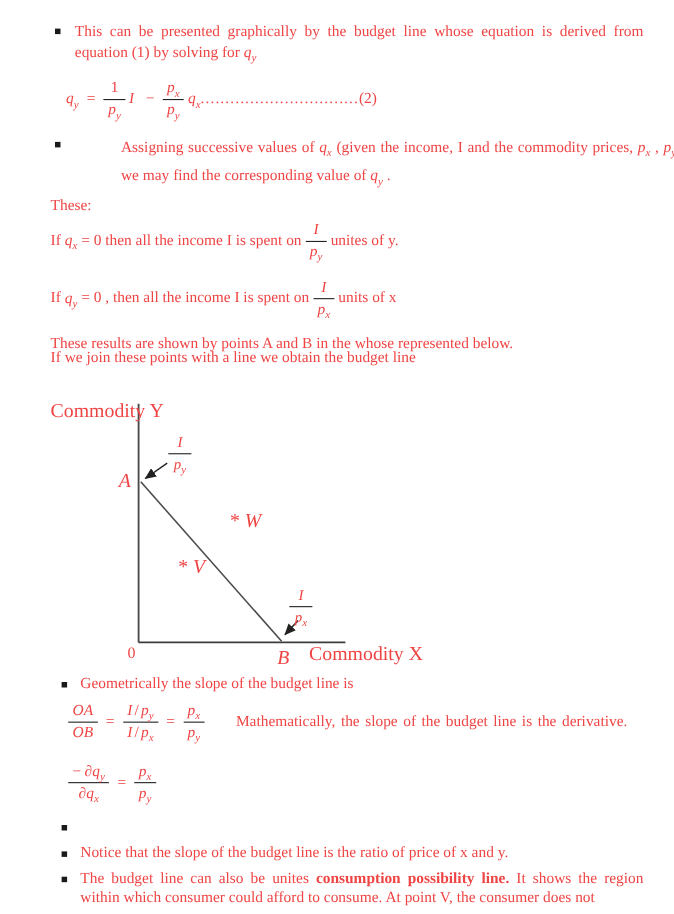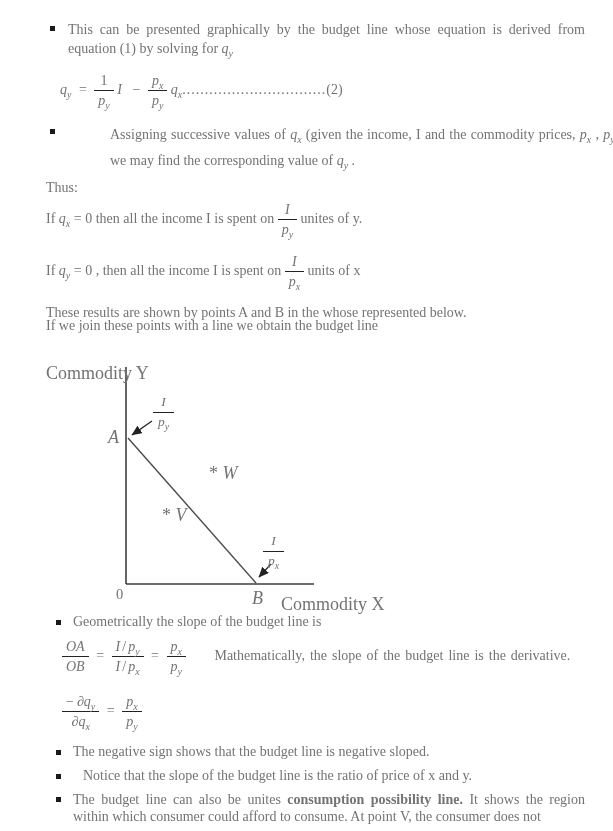--- a/index.html
+++ b/index.html
@@ -2,21 +2,21 @@
 <html><head>
 <meta charset="utf-8">
 <style>
   html,body{margin:0;padding:0;background:#fff;}
   .page{
     position:relative;
     width:613px;height:831px;
     background:#ffffff;
     font-family:"Liberation Serif", serif;
     font-size:14px;
-    color:#737373;
+    color:#ef4444;
     overflow:hidden;
   }
   .abs{position:absolute;}
   i,.it{font-style:italic;}
   sub{font-size:10px;line-height:0;}
   
   .marker{width:5px;height:5px;background:#1a1a1a;}
   
   .btext{text-align:justify;line-height:19px;}
   .btext.tight{line-height:17px;}
@@ -62,21 +62,21 @@
       <span class="den"><i>p</i><sub><i>y</i></sub></span>
     </span>
     <span><i>q</i><sub><i>x</i></sub></span><span class="dots">................................</span><span>(2)</span>
   </div>
 
   <div class="marker abs" style="left:50px;top:129px;"></div>
   <div class="btext loose abs" style="left:68px;top:122px;width:517px;">
     <span>Assigning successive values of </span><span><i>q</i><sub><i>x</i></sub></span><span> (given the income, I and the commodity prices, </span><span><i>p</i><sub><i>x</i></sub></span><span> , </span><span><i>p</i><sub><i>y</i></sub></span><span> ), we may find the corresponding value of </span><span><i>q</i><sub><i>y</i></sub></span><span> .</span>
   </div>
 
-  <div class="plain abs" style="left:46px;top:180px;">Thus:</div>
+  <div class="plain abs" style="left:46px;top:180px;">These:</div>
 
   <div class="eqrow abs" style="left:46px;top:201px;">
     <span>If </span><span><i>q</i><sub><i>x</i></sub></span><span> = 0 then all the income I is spent on </span>
     <span class="frac">
       <span class="num"><i>I</i></span>
       <span class="den"><i>p</i><sub><i>y</i></sub></span>
     </span>
     <span> unites of y.</span>
   </div>
 
@@ -117,21 +117,21 @@
       <span class="den"><i>p</i><sub><i>y</i></sub></span>
     </div>
     <span class="fig-label" style="left:209px;top:105px;"><span>*</span> <i>W</i></span>
     <span class="fig-label" style="left:162px;top:147px;"><span>*</span> <i>V</i></span>
     <div class="fig-frac" style="left:263px;top:176px;">
       <span class="num"><i>I</i></span>
       <span class="den"><i>p</i><sub><i>x</i></sub></span>
     </div>
     <span class="fig-label" style="left:116px;top:228px;font-size:14.5px;">0</span>
     <span class="fig-label it" style="left:252px;top:230px;">B</span>
-    <span class="fig-label" style="left:281px;top:236px;">Commodity X</span>
+    <span class="fig-label" style="left:281px;top:226px;">Commodity X</span>
   </div>
 
   <div class="marker abs" style="left:56px;top:620px;"></div>
   <div class="plain abs" style="left:73px;top:614px;">Geometrically the slope of the budget line is</div>
 
   <div class="eqrow abs" style="left:62px;top:638px;">
     <span class="frac">
       <span class="num"><i>OA</i></span>
       <span class="den"><i>OB</i></span>
     </span>
@@ -154,23 +154,22 @@
       <span class="den"><i>∂</i><i>q</i><sub><i>x</i></sub></span>
     </span>
     <span class="op">=</span>
     <span class="frac">
       <span class="num"><i>p</i><sub><i>x</i></sub></span>
       <span class="den"><i>p</i><sub><i>y</i></sub></span>
     </span>
   </div>
 
   <div class="marker abs" style="left:56px;top:750px;"></div>
-  <div class="plain abs" style="left:73px;top:744px;">The negative sign shows that the budget line is negative sloped.</div>
 
   <div class="marker abs" style="left:56px;top:774px;"></div>
-  <div class="plain abs" style="left:83px;top:768px;text-align:right;">Notice that the slope of the budget line is the ratio of price of x and y.</div>
+  <div class="plain abs" style="left:73px;top:768px;text-align:right;">Notice that the slope of the budget line is the ratio of price of x and y.</div>
 
   <div class="marker abs" style="left:56px;top:797px;"></div>
   <div class="btext tight abs" style="left:73px;top:791px;width:512px;">
     <span>The budget line can also be unites </span><b>consumption possibility line.</b><span> It shows the region within which consumer could afford to consume. At point V, the consumer does not</span>
   </div>
 
 </div>
 
 </body></html>

